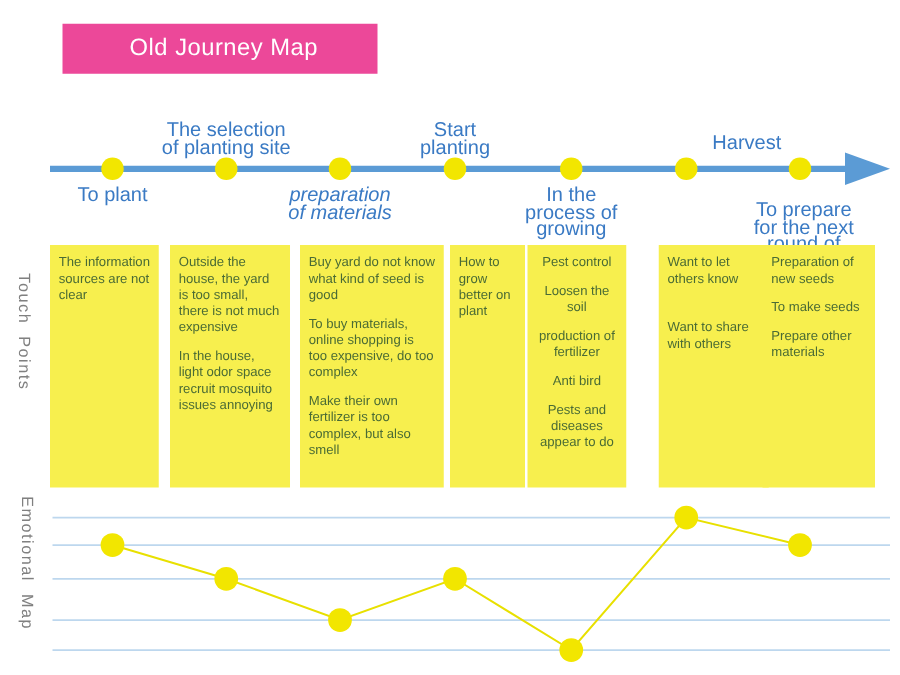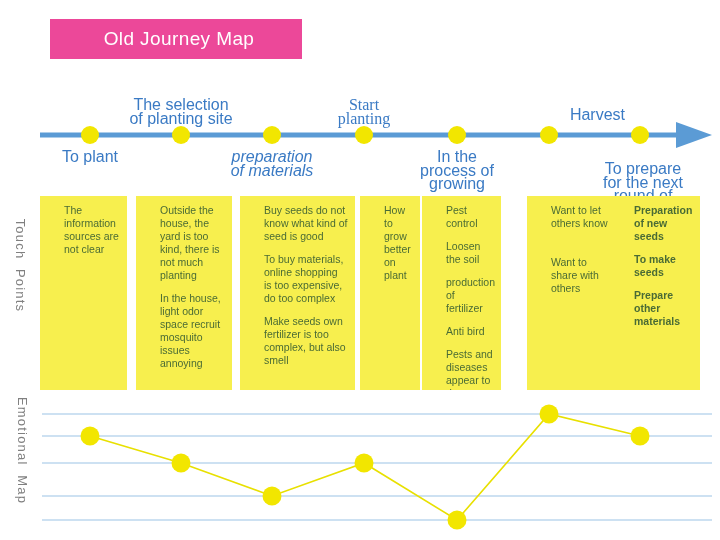--- a/index.html
+++ b/index.html
@@ -35,21 +35,21 @@
   #touchpoints{position:absolute;left:0;top:196px;width:720px;height:194px;}
   .tp-axis-label{
     position:absolute;left:-40px;top:62px;width:120px;
     color:#808080;font-size:13px;letter-spacing:1.2px;
     transform:rotate(90deg);transform-origin:center center;
     text-align:center;white-space:pre;
   }
   .tp-box{
     position:absolute;top:0;height:194px;
     background:#F7EF4E;
-    box-sizing:border-box;padding:8px 7px 4px 24px;
+    box-sizing:border-box;padding:8px 7px 4px 7px;
     overflow:hidden;
   }
   .tp-line{
     color:#4A6B35;font-size:10.5px;line-height:13px;margin:0 0 10px 0;
   }
   .tp-line:last-child{margin-bottom:0;}
 
   
   #emomap{position:absolute;left:0;top:398px;width:720px;height:142px;}
   .em-axis-label{
@@ -80,68 +80,68 @@
       <circle cx="457" cy="45" r="9" fill="#F2E600"></circle>
       <circle cx="549" cy="45" r="9" fill="#F2E600"></circle>
       <circle cx="640" cy="45" r="9" fill="#F2E600"></circle>
     </svg>
 
     <div class="tl-label" style="left:30px;top:60px;width:120px;">To plant</div>
     <div class="tl-label" style="left:121px;top:8px;width:120px;">The selection
 of planting site</div>
     <div class="tl-label" style="left:212px;top:60px;width:120px;font-style:italic;">preparation
 of materials</div>
-    <div class="tl-label" style="left:304px;top:8px;width:120px;font-family:Liberation Serif, serif;">Start
+    <div class="tl-label" style="left:304px;top:8px;width:120px;">Start
 planting</div>
     <div class="tl-label" style="left:397px;top:60px;width:120px;">In the
 process of
 growing</div>
     <div class="tl-label" style="left:505px;top:18px;width:120px;text-align:right;">Harvest</div>
     <div class="tl-label" style="left:588px;top:72px;width:110px;">To prepare
 for the next
 round of
 planting</div>
   </div>
 
   <div id="touchpoints">
     <div class="tp-axis-label">Touch  Points</div>
 
     <div class="tp-box" style="left:40px;width:87px;">
       <p class="tp-line">The information sources are not clear</p>
     </div>
 
     <div class="tp-box" style="left:136px;width:96px;">
-      <p class="tp-line">Outside the house, the yard is too kind, there is not much planting</p>
+      <p class="tp-line">Outside the house, the yard is too small, there is not much expensive</p>
       <p class="tp-line">In the house, light odor space recruit mosquito issues annoying</p>
     </div>
 
     <div class="tp-box" style="left:240px;width:115px;">
-      <p class="tp-line">Buy seeds do not know what kind of seed is good</p>
+      <p class="tp-line">Buy yard do not know what kind of seed is good</p>
       <p class="tp-line">To buy materials, online shopping is too expensive, do too complex</p>
-      <p class="tp-line">Make seeds own fertilizer is too complex, but also smell</p>
+      <p class="tp-line">Make their own fertilizer is too complex, but also smell</p>
     </div>
 
     <div class="tp-box" style="left:360px;width:60px;">
       <p class="tp-line">How to grow better on plant</p>
     </div>
 
-    <div class="tp-box" style="left:422px;width:79px;">
+    <div class="tp-box" style="left:422px;width:79px;text-align:center;">
       <p class="tp-line">Pest control</p>
       <p class="tp-line">Loosen the soil</p>
       <p class="tp-line">production of fertilizer</p>
       <p class="tp-line">Anti bird</p>
       <p class="tp-line">Pests and diseases appear to do</p>
     </div>
 
     <div class="tp-box" style="left:527px;width:88px;">
       <p class="tp-line">Want to let others know</p>
       <p class="tp-line" style="margin-top:26px;">Want to share with others</p>
     </div>
 
-    <div class="tp-box" style="left:610px;width:90px;font-weight:bold;">
+    <div class="tp-box" style="left:610px;width:90px;">
       <p class="tp-line">Preparation of new seeds</p>
       <p class="tp-line">To make seeds</p>
       <p class="tp-line">Prepare other materials</p>
     </div>
   </div>
 
   <div id="emomap">
     <div class="em-axis-label">Emotional  Map</div>
     <svg class="em-svg" id="emo-chart" width="720" height="142">
         <line x1="42" x2="712" y1="16" y2="16" stroke="#BDD7EE" stroke-width="1.4"></line>

